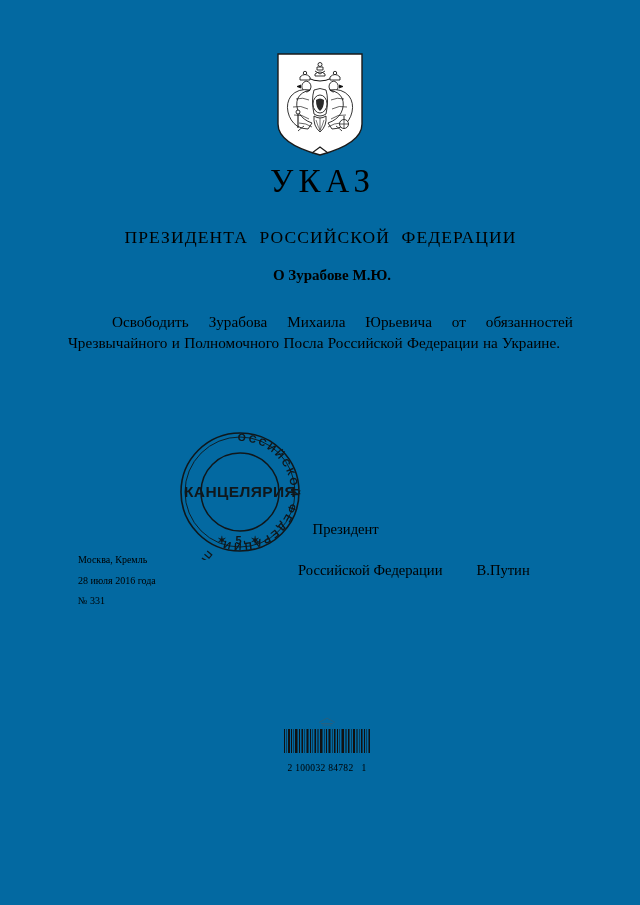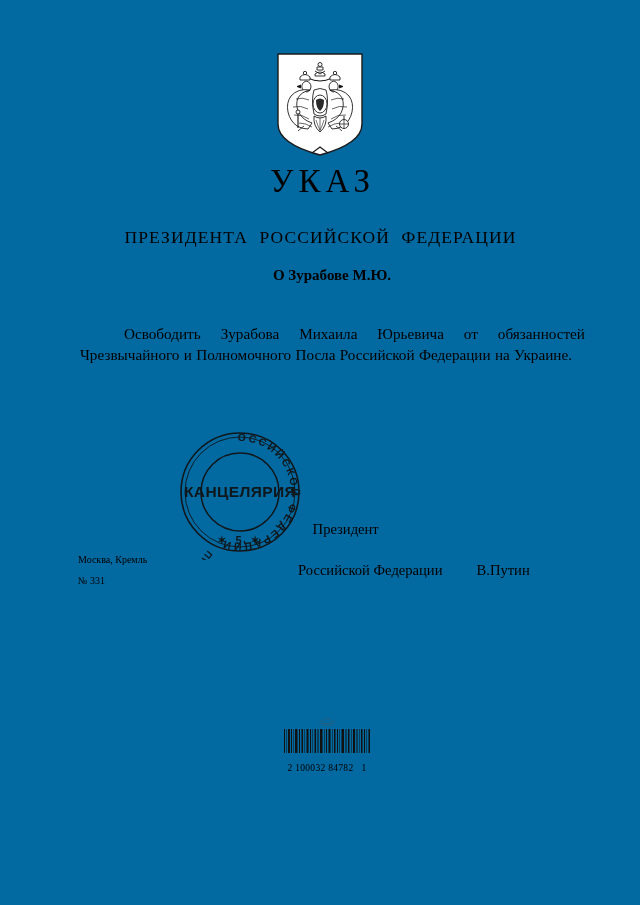--- a/index.html
+++ b/index.html
@@ -82,21 +82,21 @@
   
   .body-text {
     position: absolute;
     left: 68px;
     width: 505px;
     top: 311px;
     font-size: 15.2px;
     line-height: 21px;
     text-align: justify;
     text-indent: 44px;
-    margin: 12px;
+    margin: 0;
     word-spacing: 0.5px;
   }
   .body-text.last-line-block {
     text-align-last: left;
   }
 
   
   .signature {
     position: absolute;
     left: 298px;
@@ -260,20 +260,21 @@
     <text x="68" y="73" text-anchor="middle" font-family="Liberation Sans, sans-serif" font-size="15.5" font-weight="bold" fill="#111111" letter-spacing="0.4">КАНЦЕЛЯРИЯ</text>
   </svg>
 
   <div class="signature">
     <span class="sig-line1">Президент</span>
     <span class="sig-line2"><span>Российской Федерации</span><span class="sig-gap"></span><span>В.Путин</span></span>
   </div>
 
   <div class="date-block">
     <div>Москва, Кремль</div>
+    <div>28 июля 2016 года</div>
     <div>№ 331</div>
   </div>
 
   <div class="barcode-block">
     <svg class="barcode-mark" viewBox="0 0 60 22" aria-hidden="true">
       <g stroke="#555555" stroke-width="1.1" fill="none">
         <path d="M14 13 L30 4 L46 13"></path>
         <path d="M18 15 h24"></path>
         <path d="M21 18 h18"></path>
       </g>

